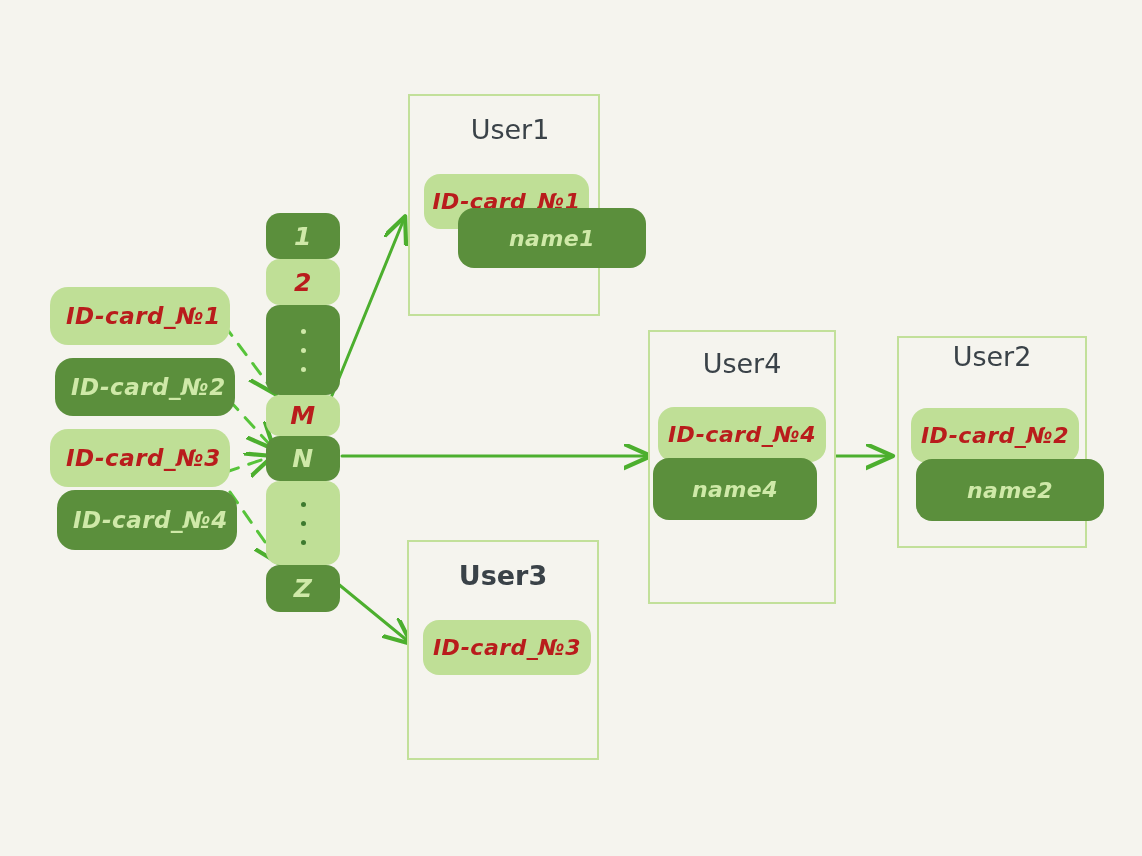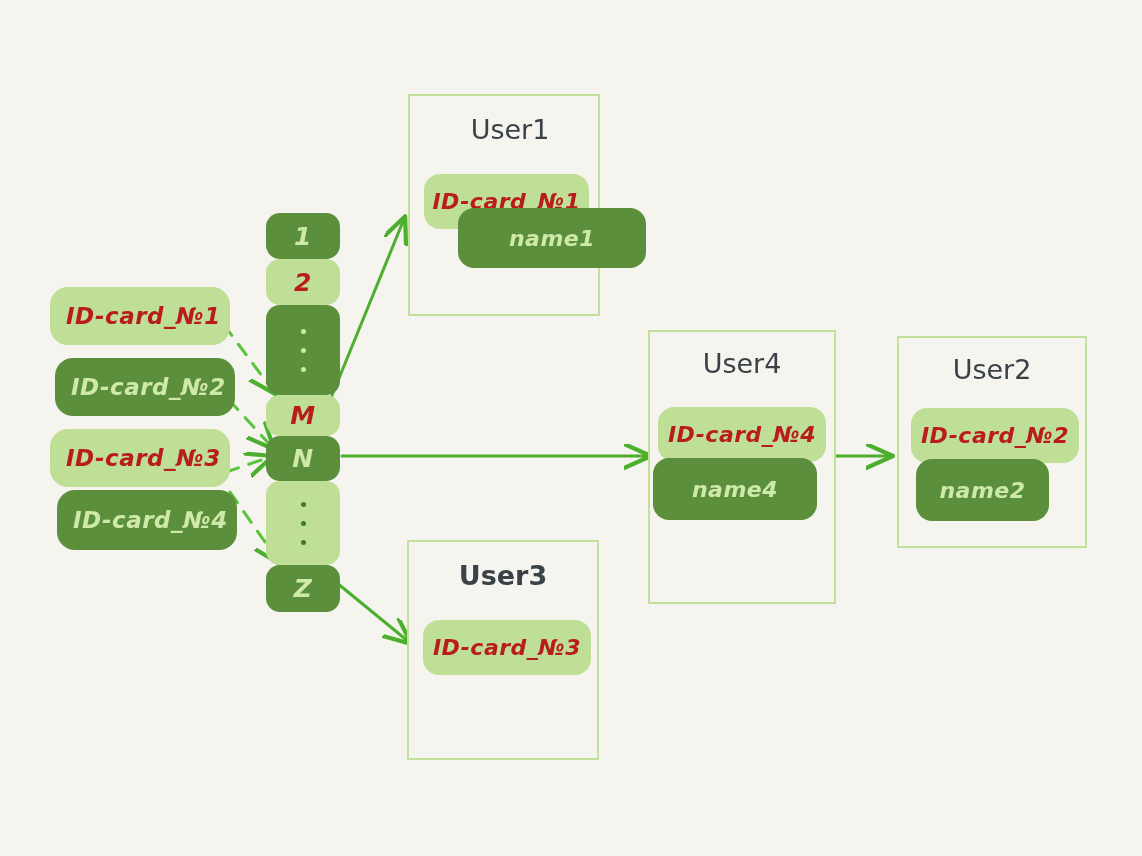--- a/index.html
+++ b/index.html
@@ -198,25 +198,25 @@
     <div class="userbox-title" style="top:16px;">User4</div>
     <div class="pill light" style="left:8px; top:75px; width:168px; height:55px;">
       <span>ID-card_№4</span>
     </div>
     <div class="pill dark" style="left:3px; top:126px; width:164px; height:62px;">
       <span>name4</span>
     </div>
   </div>
 
   <div class="userbox" style="left:897px; top:336px; width:190px; height:212px;">
-    <div class="userbox-title" style="top:16px;">User2</div>
+    <div class="userbox-title" style="top:3px;">User2</div>
     <div class="pill light" style="left:12px; top:70px; width:168px; height:55px;">
       <span>ID-card_№2</span>
     </div>
-    <div class="pill dark" style="left:17px; top:121px; width:133px; height:62px;">
+    <div class="pill dark" style="left:17px; top:121px; width:188px; height:62px;">
       <span>name2</span>
     </div>
   </div>
 
   <div class="userbox" style="left:407px; top:540px; width:192px; height:220px;">
     <div class="userbox-title" style="top:18px;font-weight:bold;">User3</div>
     <div class="pill light" style="left:14px; top:78px; width:168px; height:55px;">
       <span>ID-card_№3</span>
     </div>
   </div>

